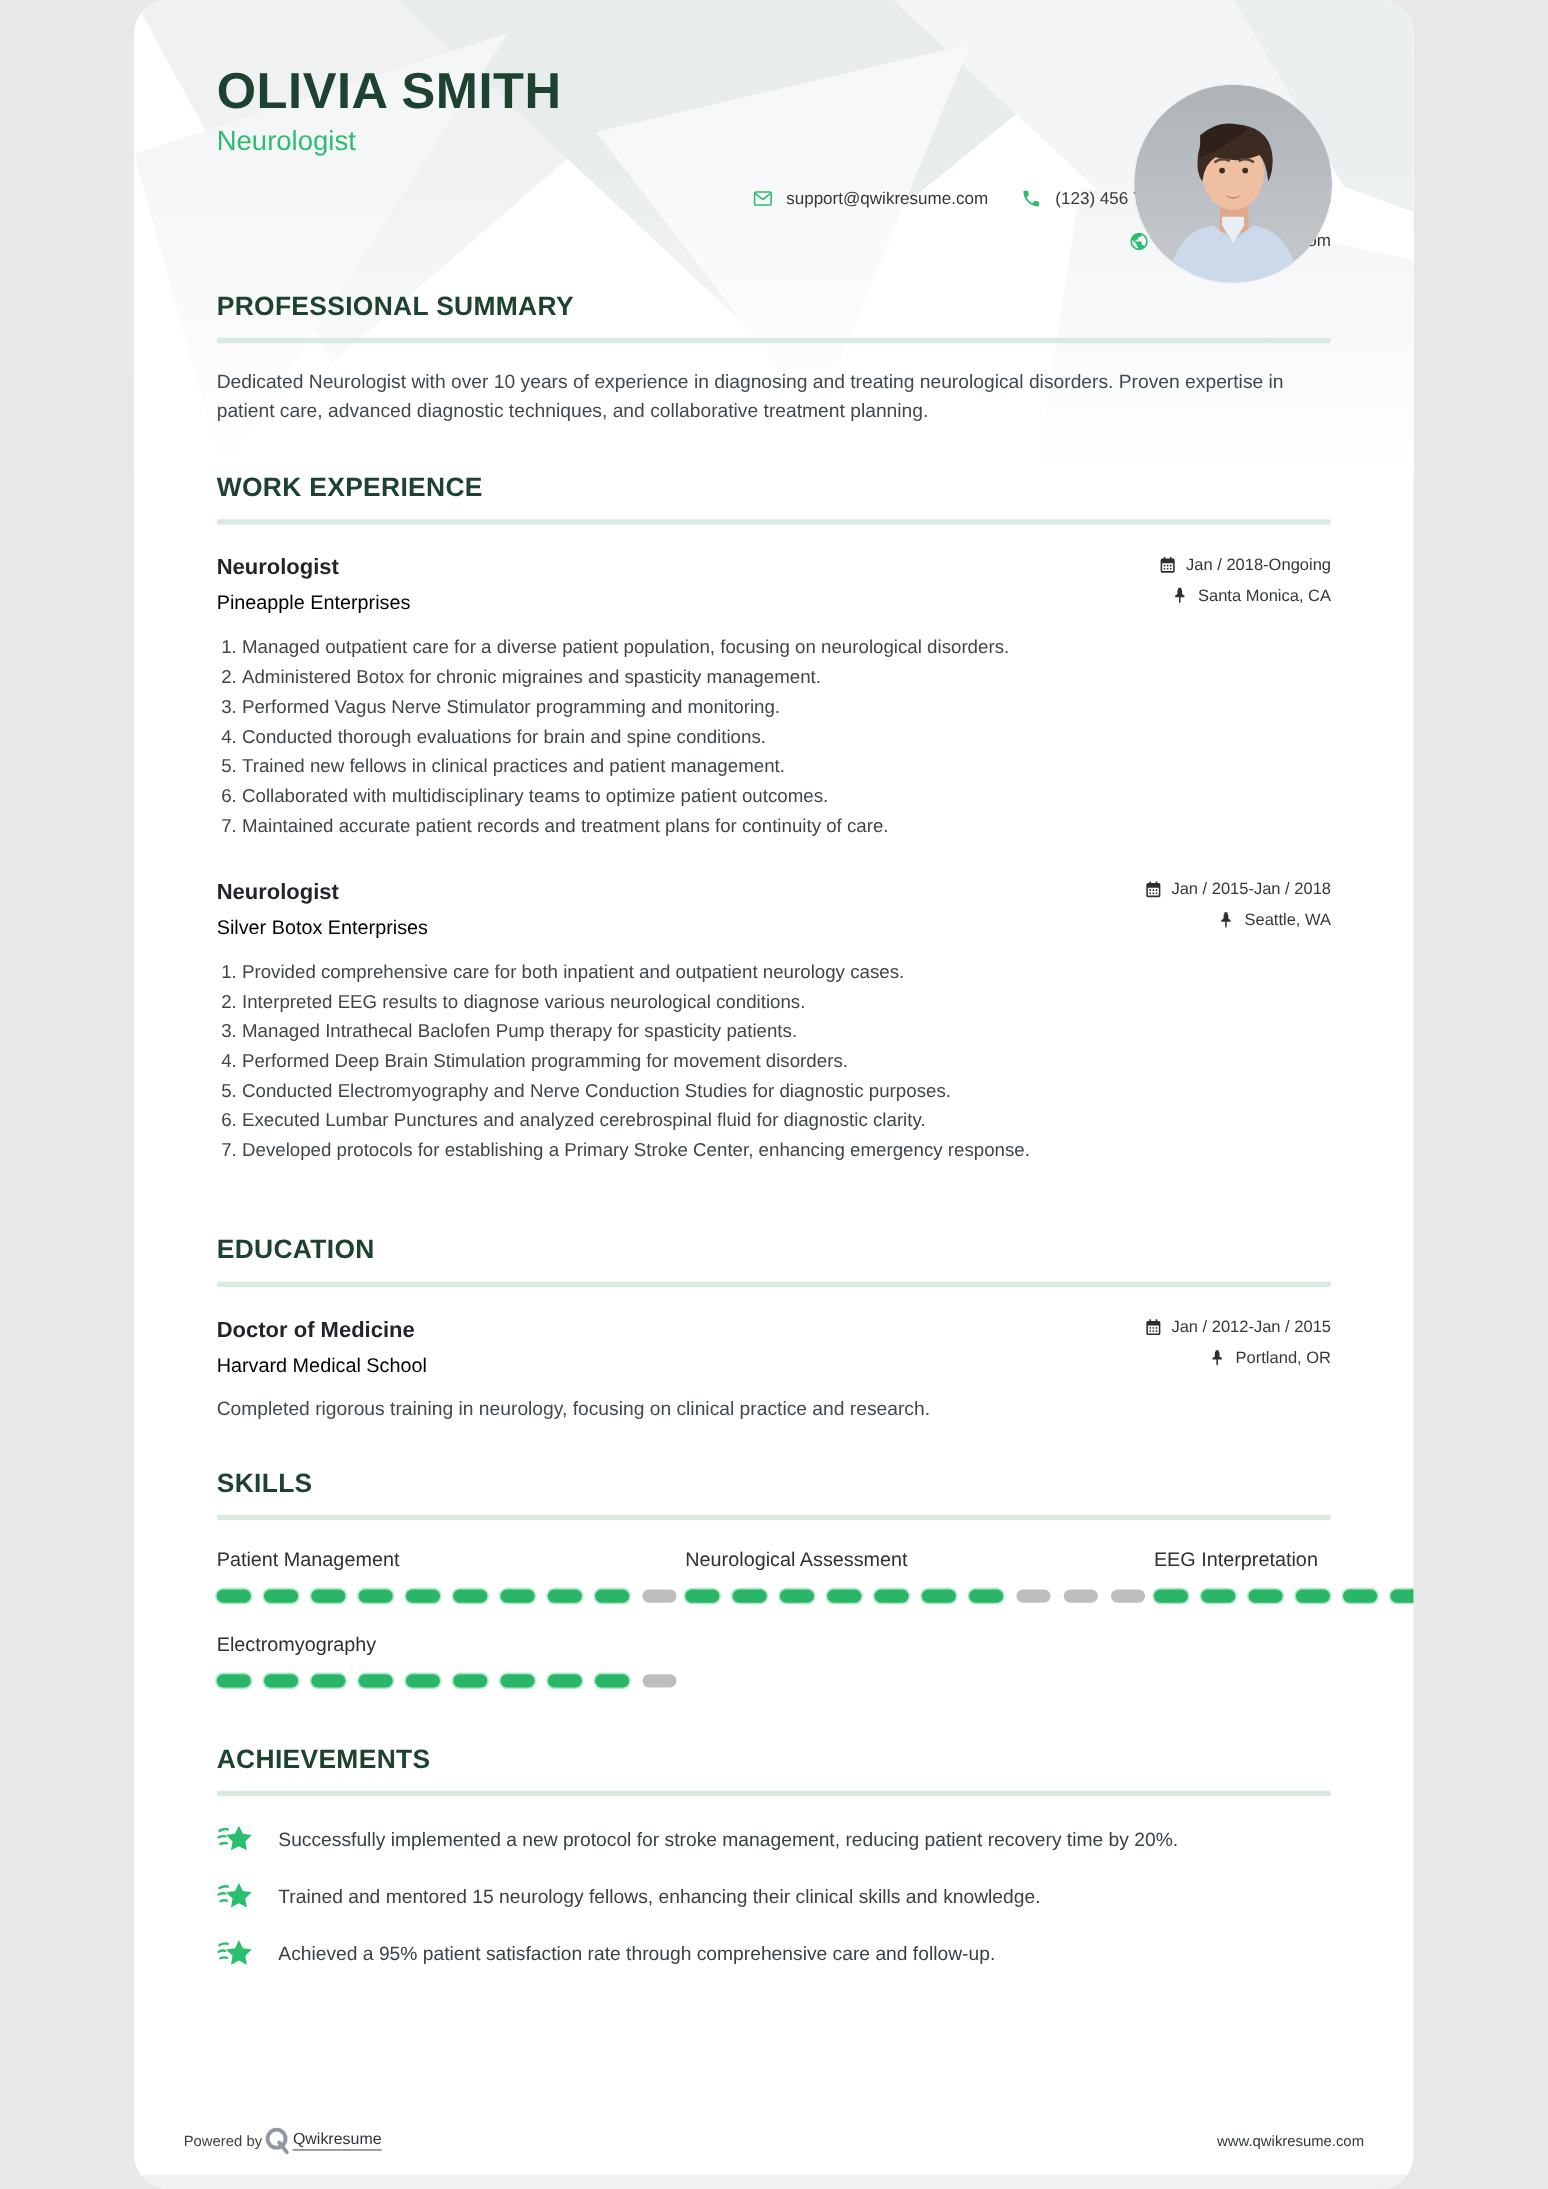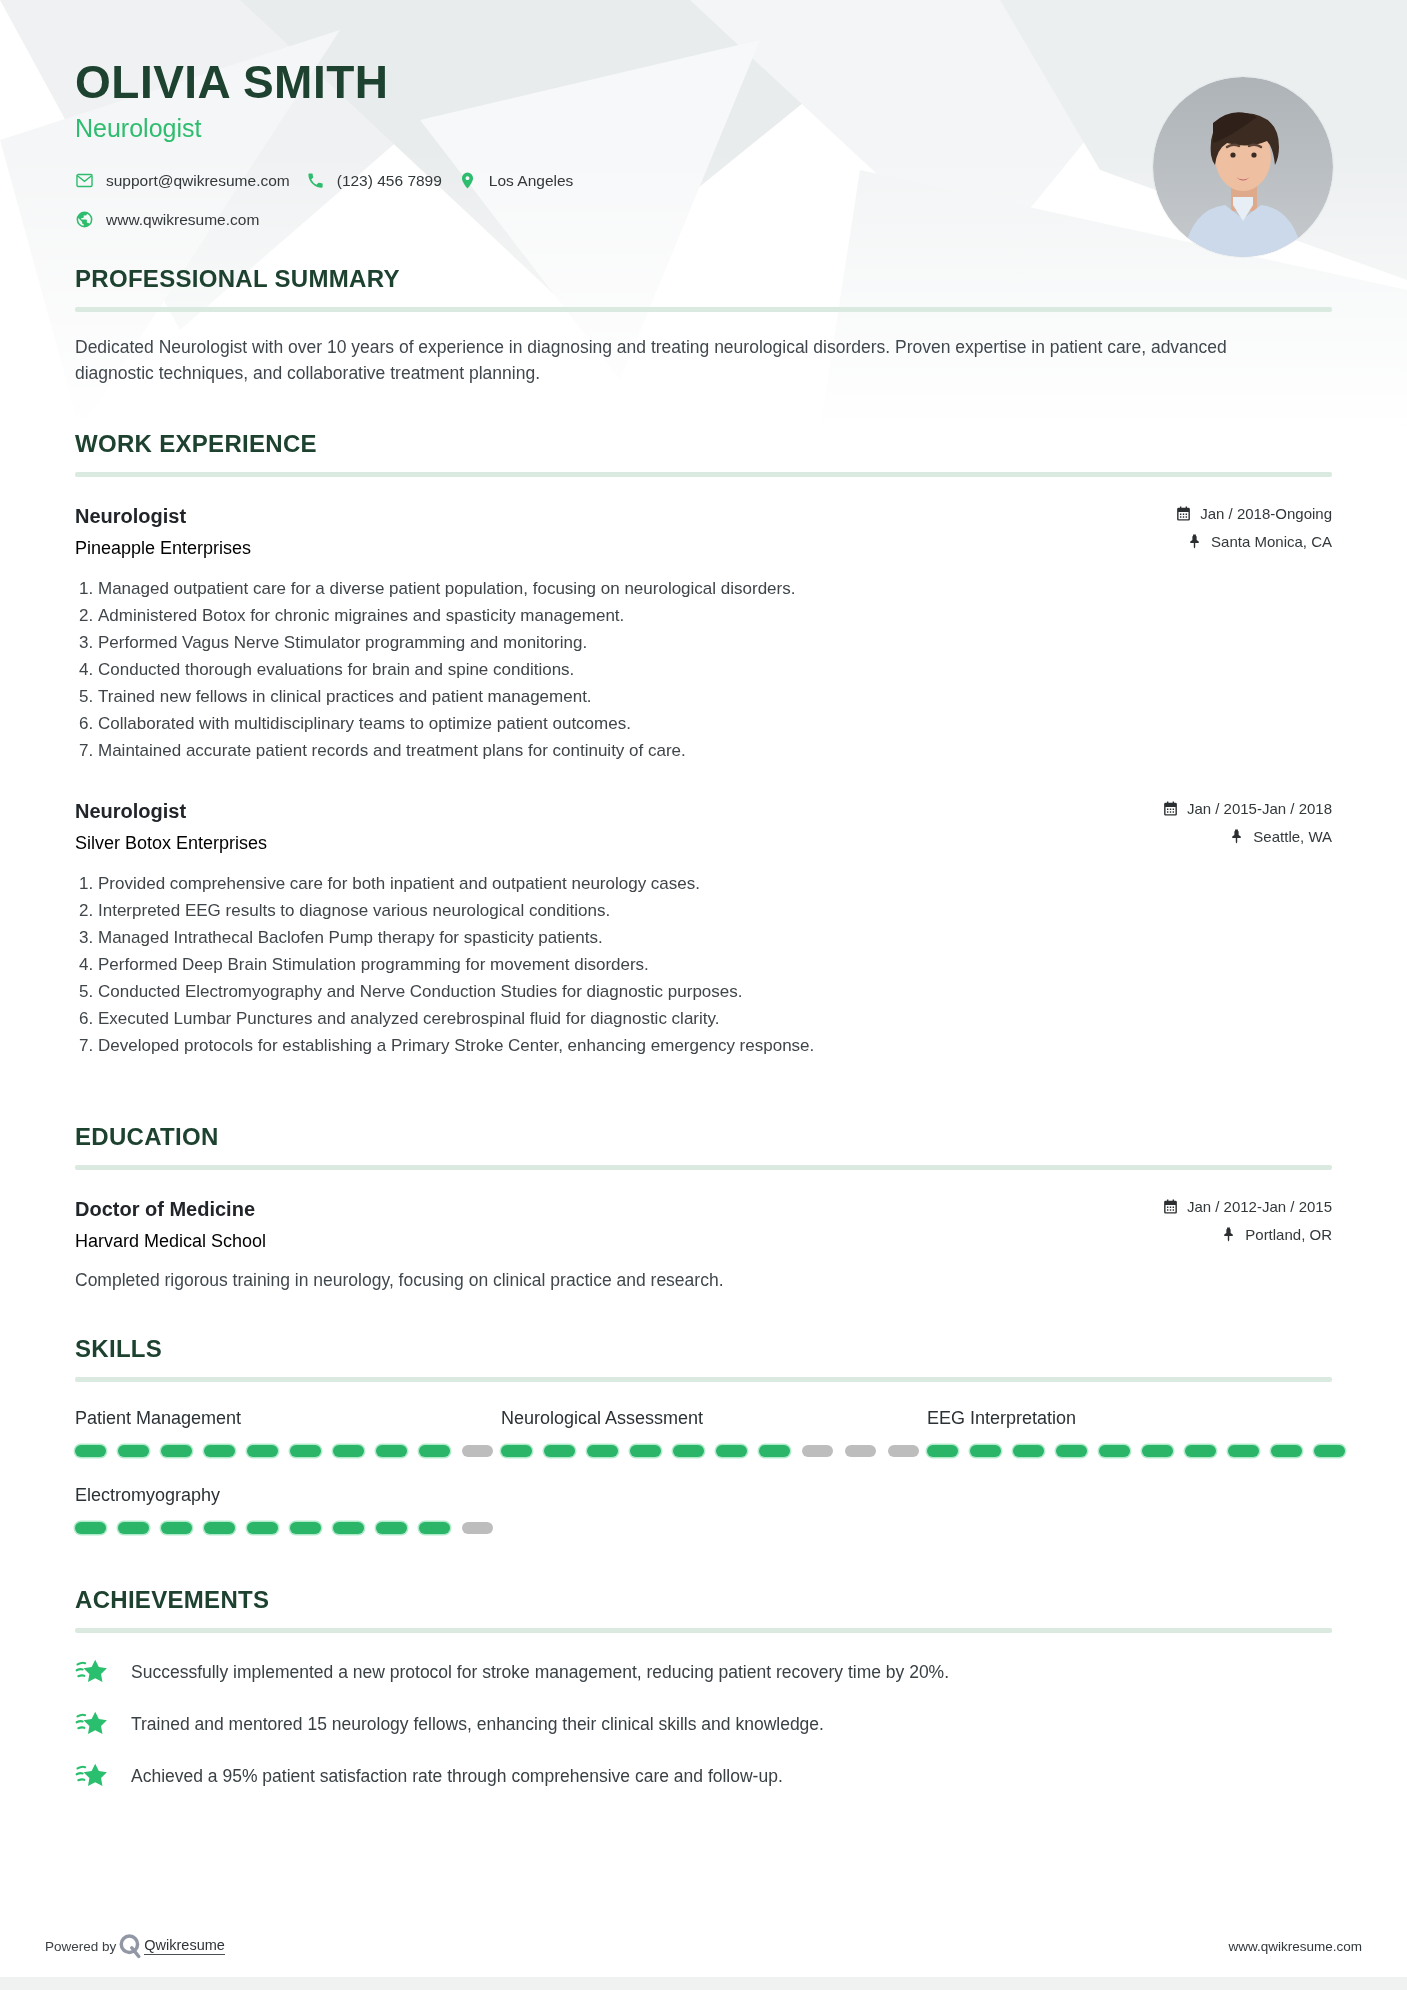--- a/index.html
+++ b/index.html
@@ -1,28 +1,28 @@
 <!DOCTYPE html>
 <html><head>
 <meta charset="utf-8">
 <style>
   * { margin:0; padding:0; box-sizing:border-box; }
   html,body { background:#e8e8e8; }
   body { font-family:"Liberation Sans","DejaVu Sans",sans-serif; }
   .page {
-    position:relative; width:1407px; height:1990px; margin:0 auto;
-    background:#ffffff; overflow:hidden; color:#3f474b;
+    position:relative; width:1163px; height:1990px; margin:0 auto;
+    background:#ffffff; overflow:hidden; color:#3f474b;border-radius:31px;
   }
   
   .header-bg { position:absolute; top:0; left:0; width:1407px; height:430px; pointer-events:none; }
   .header { position:relative; padding:58px 75px 0 75px; }
   .name { font-size:46px; font-weight:700; letter-spacing:.5px; color:#1e4230; line-height:1.05; }
   .role-title { margin-top:8px; font-size:25px; font-weight:500; color:#2ebd6e; }
   .contact-rows { margin-top:28px; }
-  .contact-row { display:flex; align-items:center; gap:16px; margin-bottom:20px; }
+  .contact-row { display:flex; align-items:center; gap:30px; margin-bottom:20px;justify-content:flex-end; }
   .contact-item { display:flex; align-items:center; gap:12px; font-size:15.5px; color:#33383b; }
   .contact-item svg { width:19px; height:19px; flex:0 0 auto; }
   .photo-wrap { position:absolute; top:77px; right:74px; width:180px; height:180px;
     border-radius:50%; overflow:hidden; box-shadow:0 0 0 1px rgba(0,0,0,.03); }
   .photo-wrap svg { display:block; width:100%; height:100%; }
   
   .content { position:relative; padding:0 75px; }
   .section { margin-top:44px; }
   .section-heading { font-size:24px; font-weight:700; letter-spacing:.3px; color:#1e4230; }
   .divider { margin-top:14px; height:5px; background:#daeae1; border-radius:2px; }

